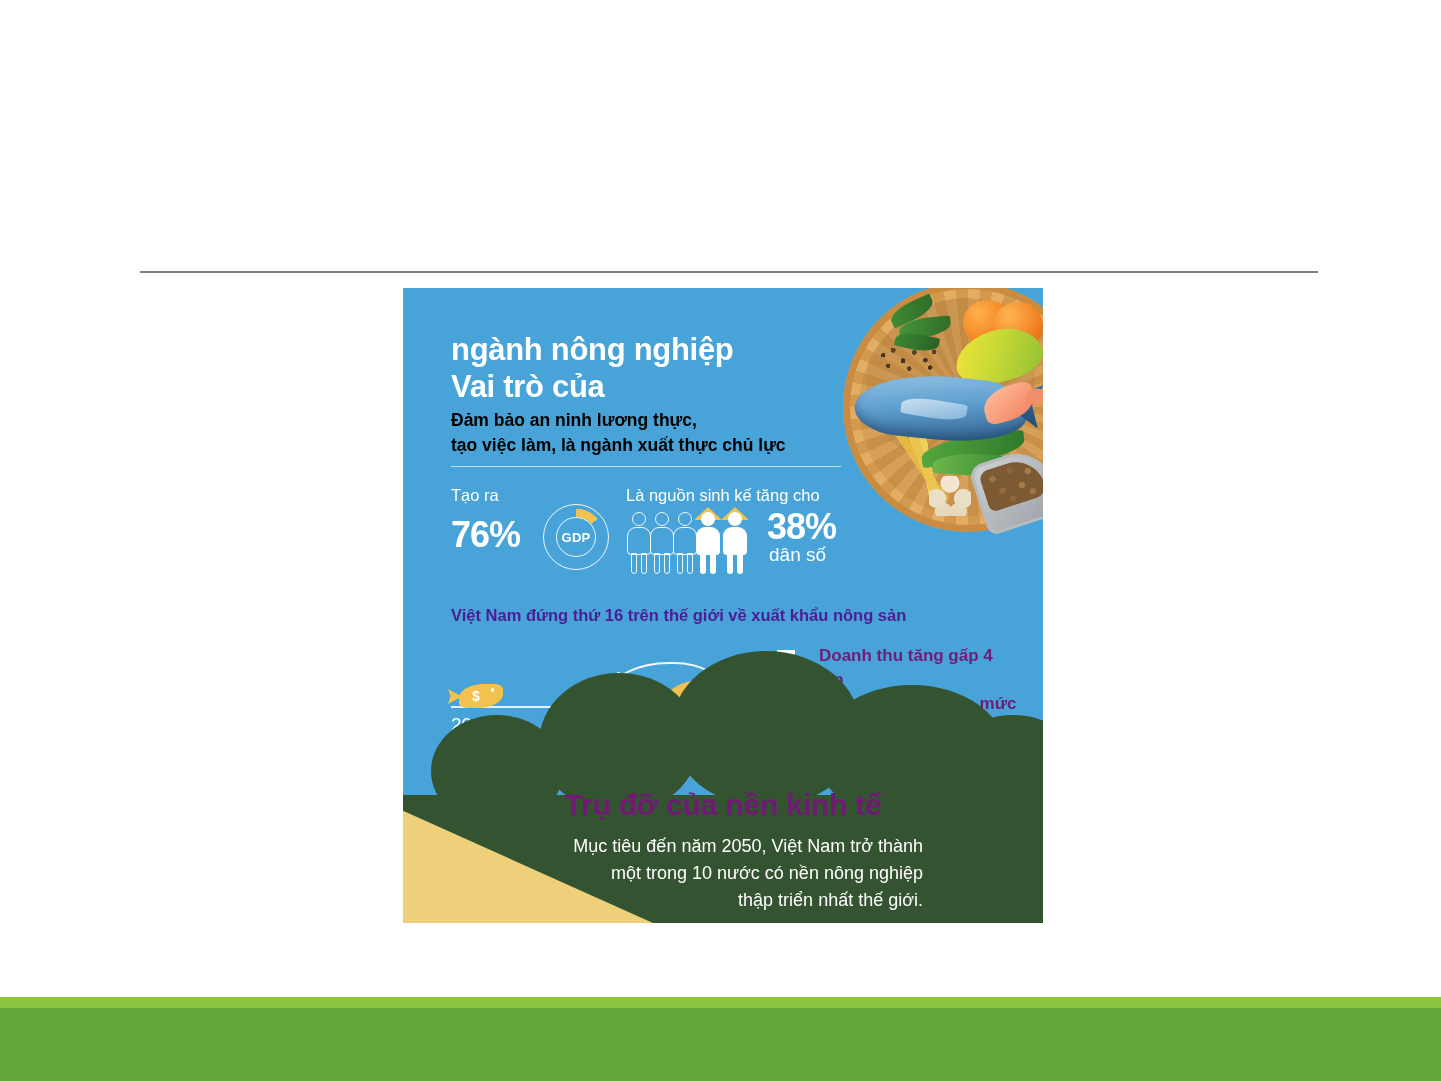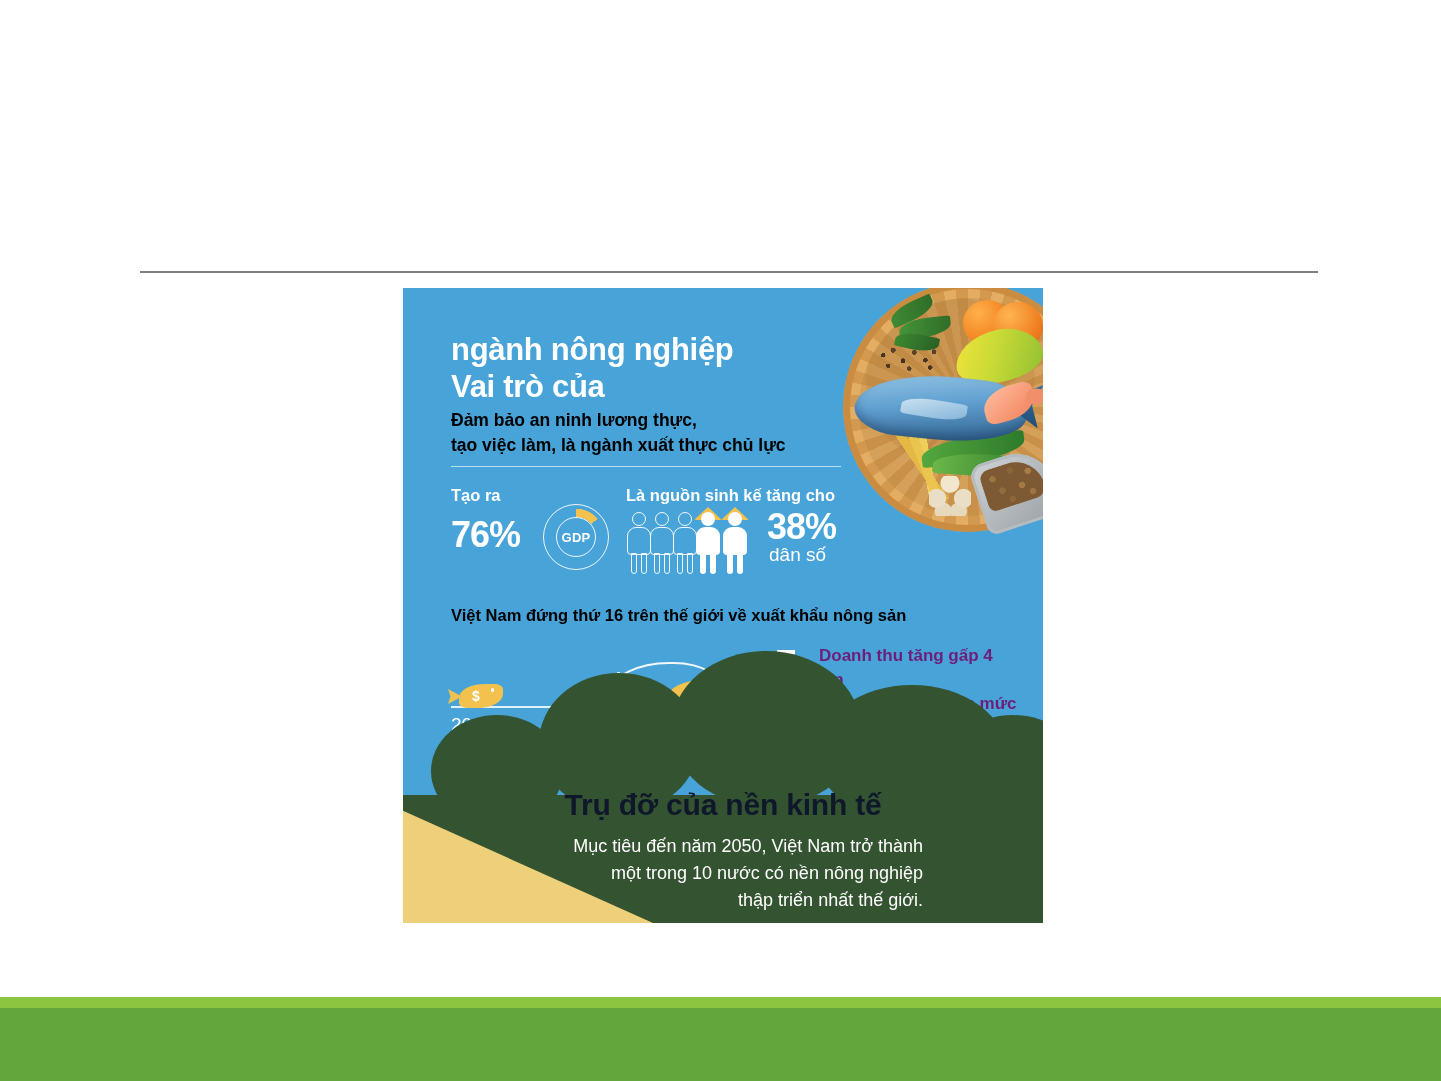--- a/index.html
+++ b/index.html
@@ -134,21 +134,21 @@
     color:#000000;font-weight:bold;font-size:17.5px;line-height:1.42;
   }
   .divider{
     position:absolute;left:48px;top:178px;width:390px;height:1px;
     background:rgba(255,255,255,.65);
   }
 
   
   .stats{position:absolute;left:48px;top:198px;width:560px;height:100px;}
   .stat-label{
-    position:absolute;color:#ffffff;font-size:16.5px;font-weight:bold;
+    position:absolute;color:#ffffff;font-size:16.5px;font-weight:normal;
   }
   .lbl-gdp{left:0;top:0;}
   .lbl-pop{left:175px;top:0;}
 
   .pct-gdp{
     position:absolute;left:0;top:28px;color:#ffffff;
     font-size:36px;font-weight:bold;letter-spacing:-1px;
   }
   .donut{
     position:absolute;left:92px;top:18px;width:66px;height:66px;border-radius:50%;
@@ -189,21 +189,21 @@
     position:absolute;left:316px;top:20px;color:#ffffff;
     font-size:36px;font-weight:bold;letter-spacing:-1px;
   }
   .pop-sub{
     position:absolute;left:318px;top:58px;color:#ffffff;font-size:19px;
   }
 
   
   .rank{
     position:absolute;left:48px;top:318px;width:560px;
-    color:#000000;font-weight:bold;font-size:16.5px;
+    color:#4c1d95;font-weight:bold;font-size:16.5px;
   }
 
   
   .growth{position:absolute;left:44px;top:352px;width:560px;height:92px;}
   .axis{
     position:absolute;left:4px;top:66px;width:316px;height:2px;background:rgba(255,255,255,.85);
   }
   .fish-small{
     position:absolute;left:12px;top:44px;width:44px;height:24px;
     background:#f2c14e;border-radius:58% 20% 58% 20%;
@@ -269,21 +269,21 @@
   .bmp5{left:540px;bottom:92px;width:140px;height:116px;}
   .hill-fill{position:absolute;left:0;bottom:0;width:640px;height:150px;background:#345331;
     clip-path:polygon(0 62%,8% 48%,22% 34%,40% 22%,58% 26%,76% 36%,92% 48%,100% 56%,100% 100%,0 100%);}
   .sand-over{
     position:absolute;left:0;bottom:0;width:250px;height:170px;background:#efd07a;
     clip-path:polygon(0 34%,100% 100%,0 100%);
   }
 
   .pillar-title{
     position:absolute;left:0;top:500px;width:640px;text-align:center;
-    color:#0f172a;font-weight:bold;font-size:30px;letter-spacing:-.2px;
+    color:#701a75;font-weight:bold;font-size:30px;letter-spacing:-.2px;
   }
   .pillar-body{
     position:absolute;left:120px;top:545px;width:400px;text-align:right;
     color:#ffffff;font-size:18px;line-height:1.5;
   }
 </style>
 </head>
 <body>
 
 <div class="slide-rule"></div>

